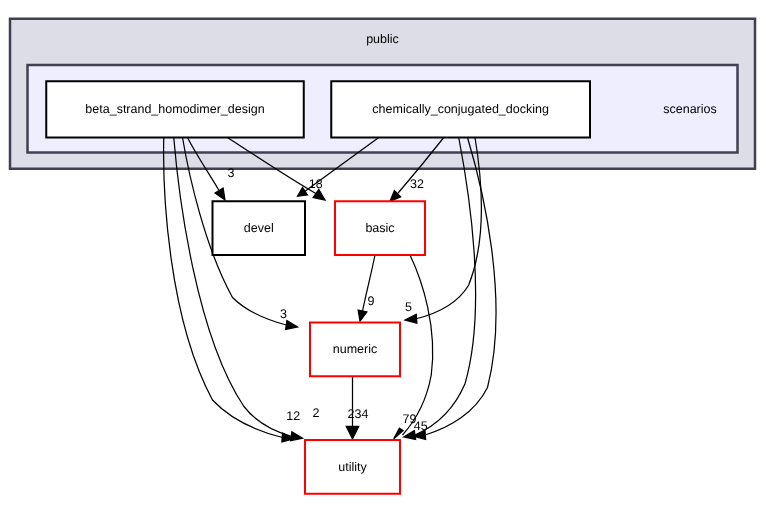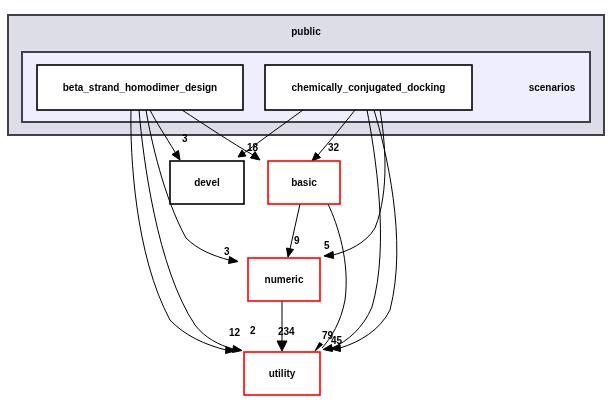--- a/index.html
+++ b/index.html
@@ -13,21 +13,20 @@
     position: relative;
     overflow: hidden;
     font-family: "Liberation Sans", sans-serif;
   }
   #graph-root {
     position: absolute;
     left: 0;
     top: 0;
     width: 611px;
     height: 407px;
-    font-weight: bold;
   }
   svg.graph-svg {
     position: absolute;
     left: 0;
     top: 0;
     width: 611px;
     height: 407px;
     display: block;
   }
   .node-label {

